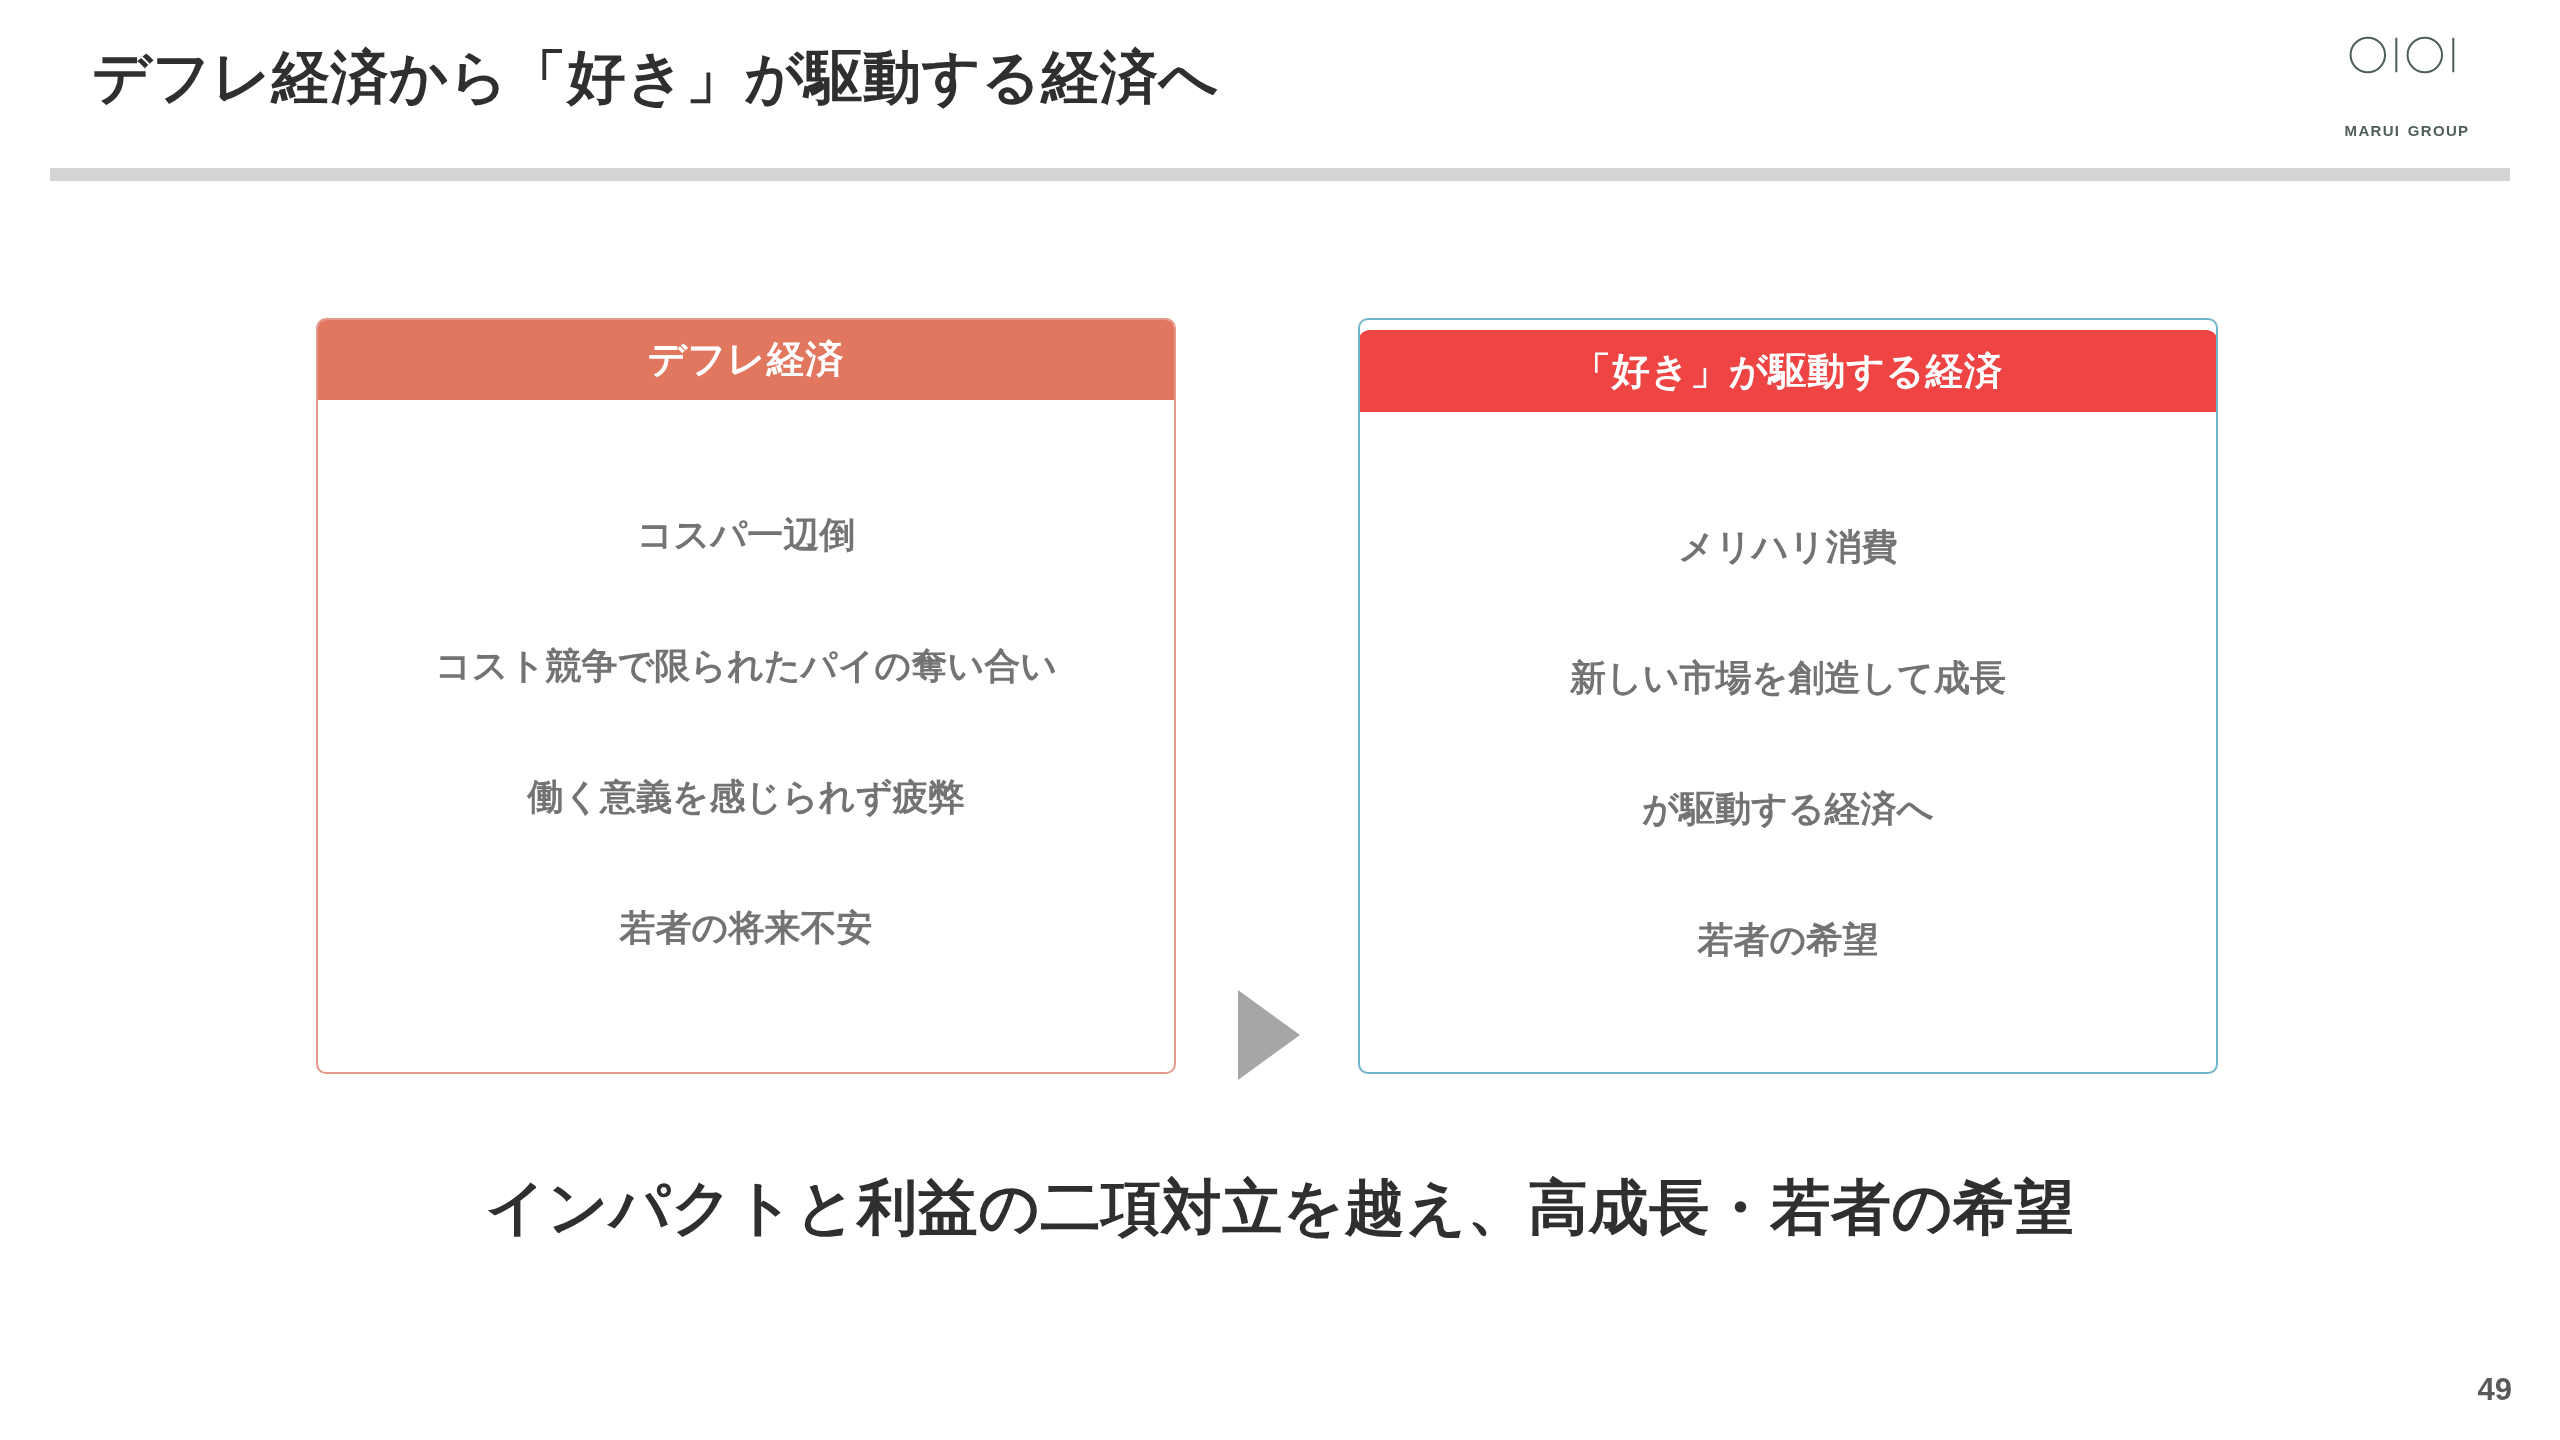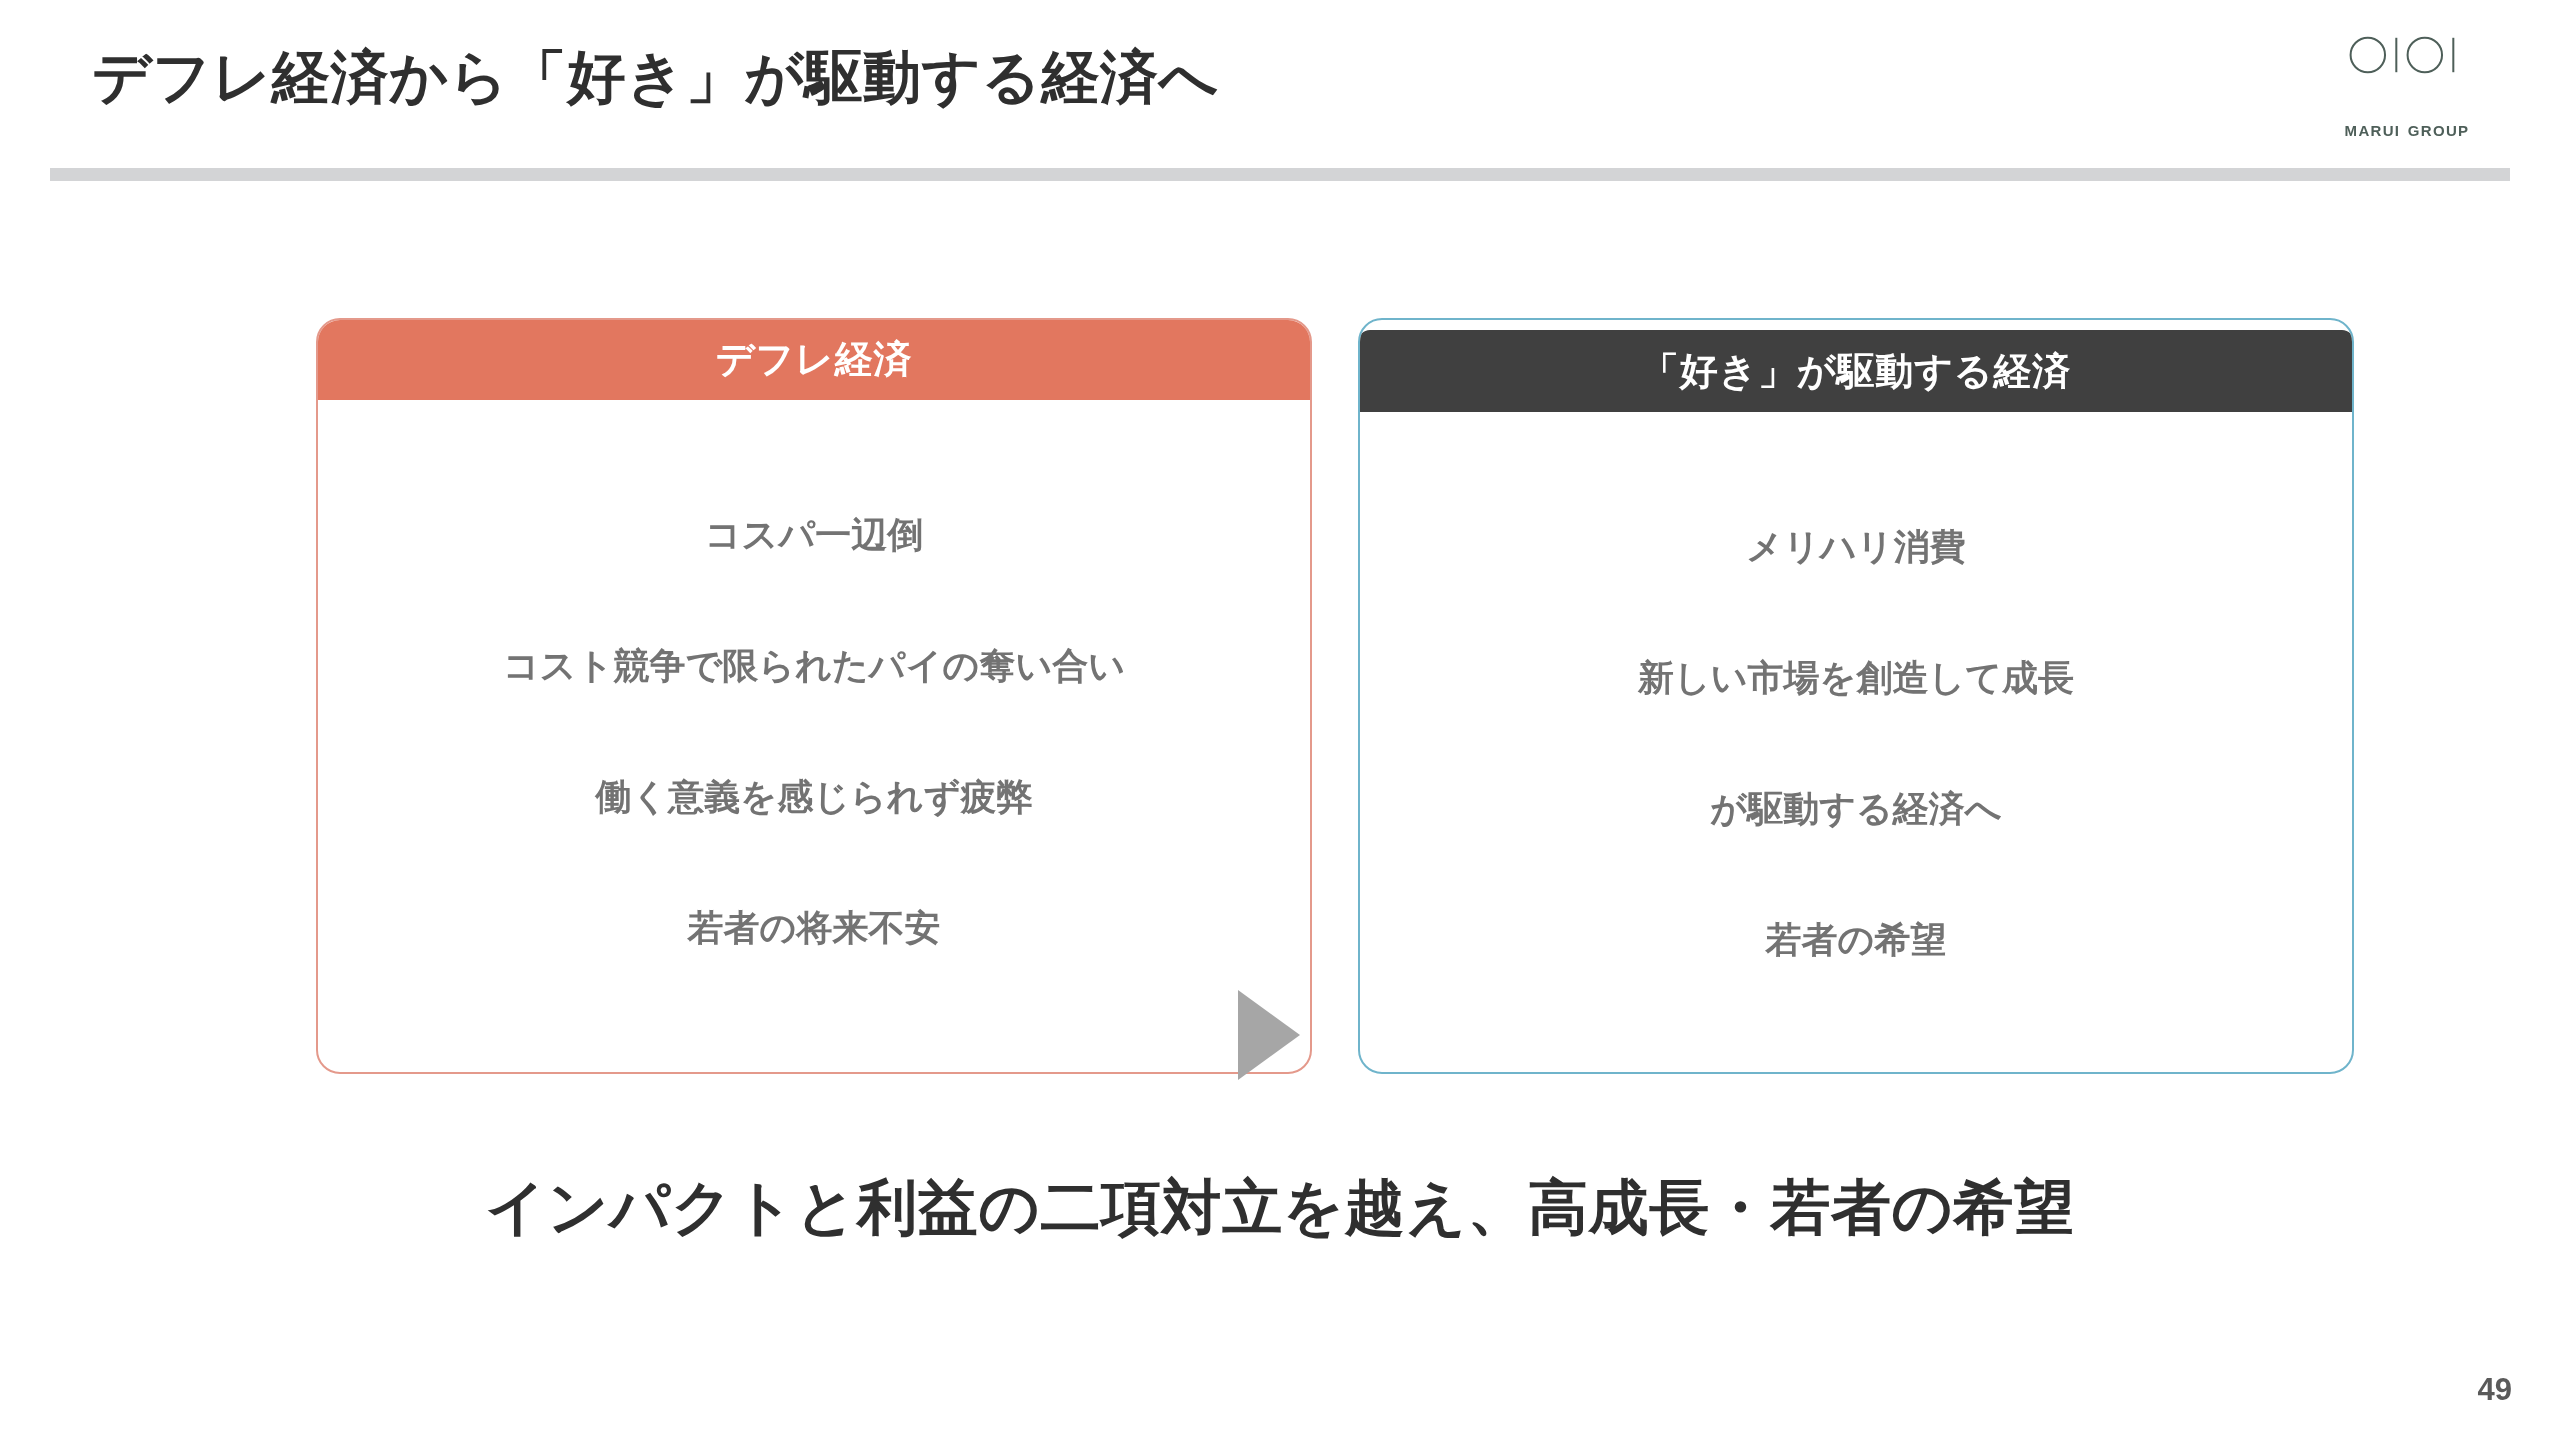--- a/index.html
+++ b/index.html
@@ -79,23 +79,23 @@
     position: absolute;
     left: 0;
     top: 318px;
     width: 2560px;
     height: 760px;
   }
 
   .card {
     position: absolute;
     top: 0;
-    width: 996px;
+    width: 860px;
     height: 756px;
-    border-radius: 24px;
+    border-radius: 10px;
     box-sizing: border-box;
     background: #ffffff;
     overflow: hidden;
   }
   .card--left  { left: 316px;  border: 2px solid #e4998b; }
   .card--right { left: 1358px; border: 2px solid #6fb4cb; }
 
   .card-header {
     height: 82px;
     display: flex;
@@ -103,21 +103,21 @@
     justify-content: center;
     color: #ffffff;
     font-size: 38px;
     font-weight: 700;
     letter-spacing: 0.02em;
     margin: -2px -2px 0 -2px;
     border-top-left-radius: 12px;
     border-top-right-radius: 12px;
   }
   .card--left  .card-header { background: #e2775f; }
-  .card--right .card-header { background: #404040; margin-top: 10px; }
+  .card--right .card-header { background: #ef4444; margin-top: 10px; }
 
   .card-body {
     height: calc(100% - 82px);
     display: flex;
     flex-direction: column;
     justify-content: space-evenly;
     align-items: center;
     padding: 26px 24px 34px 24px;
     box-sizing: border-box;
   }

